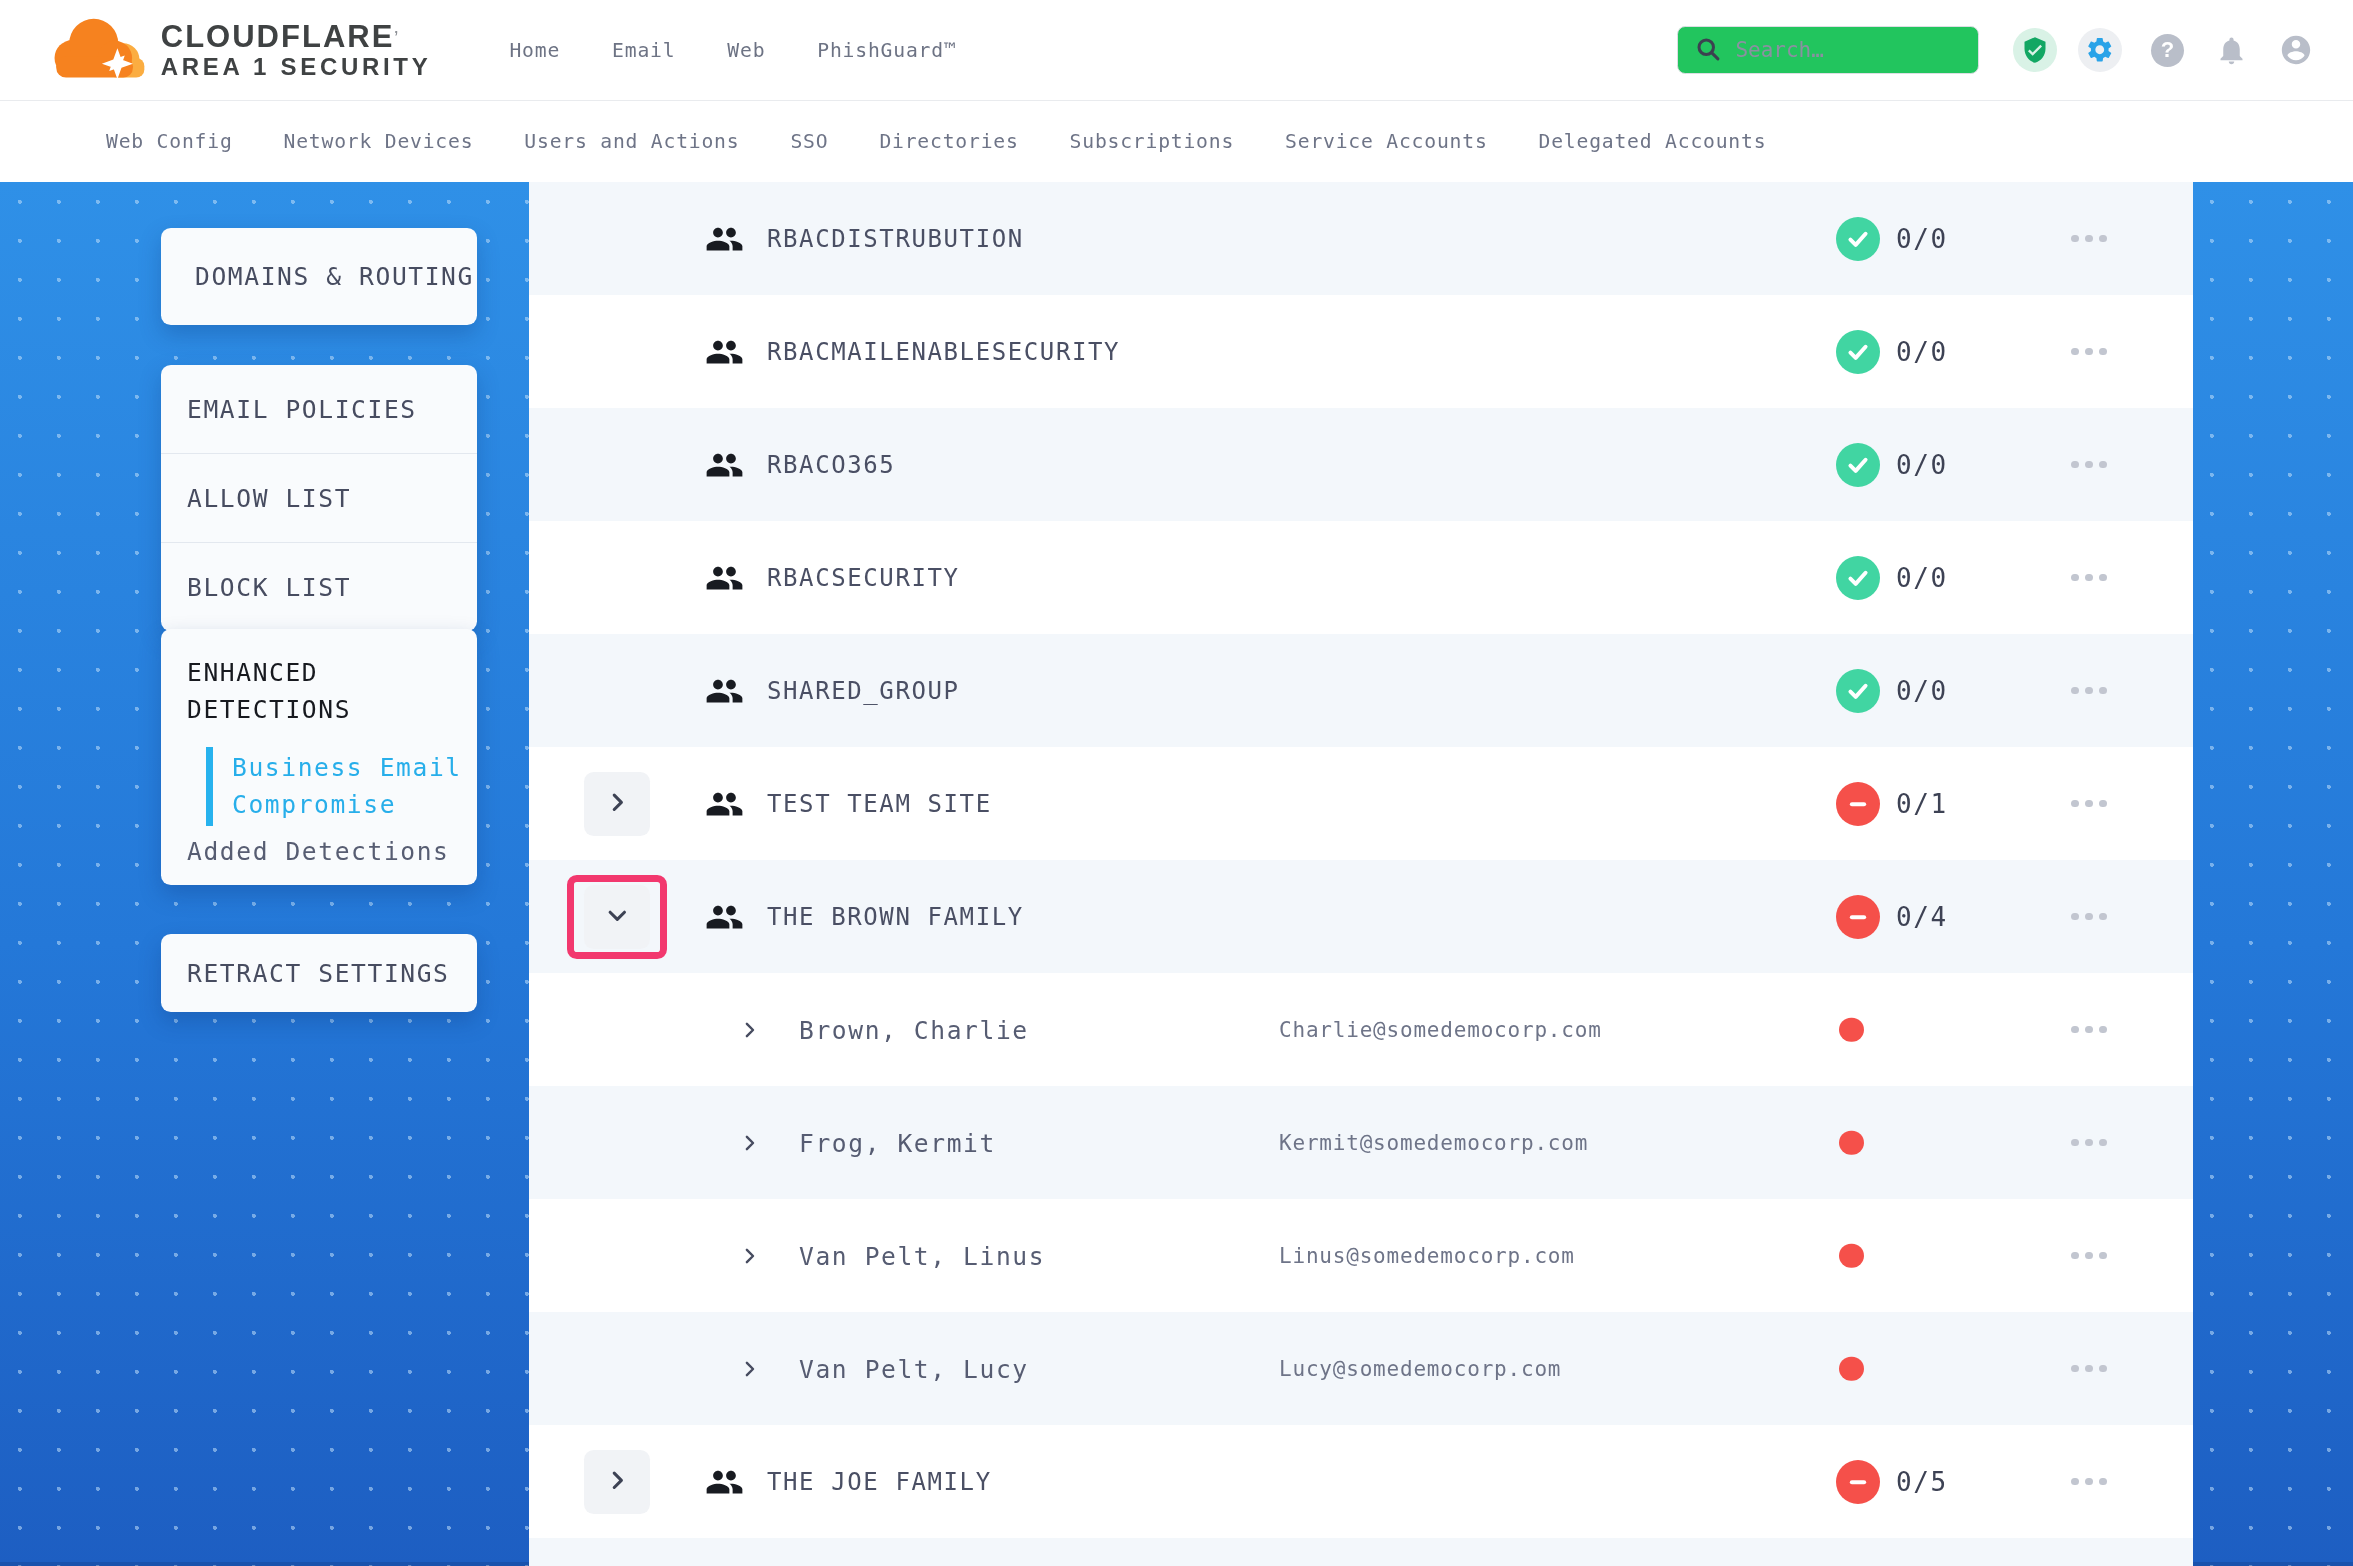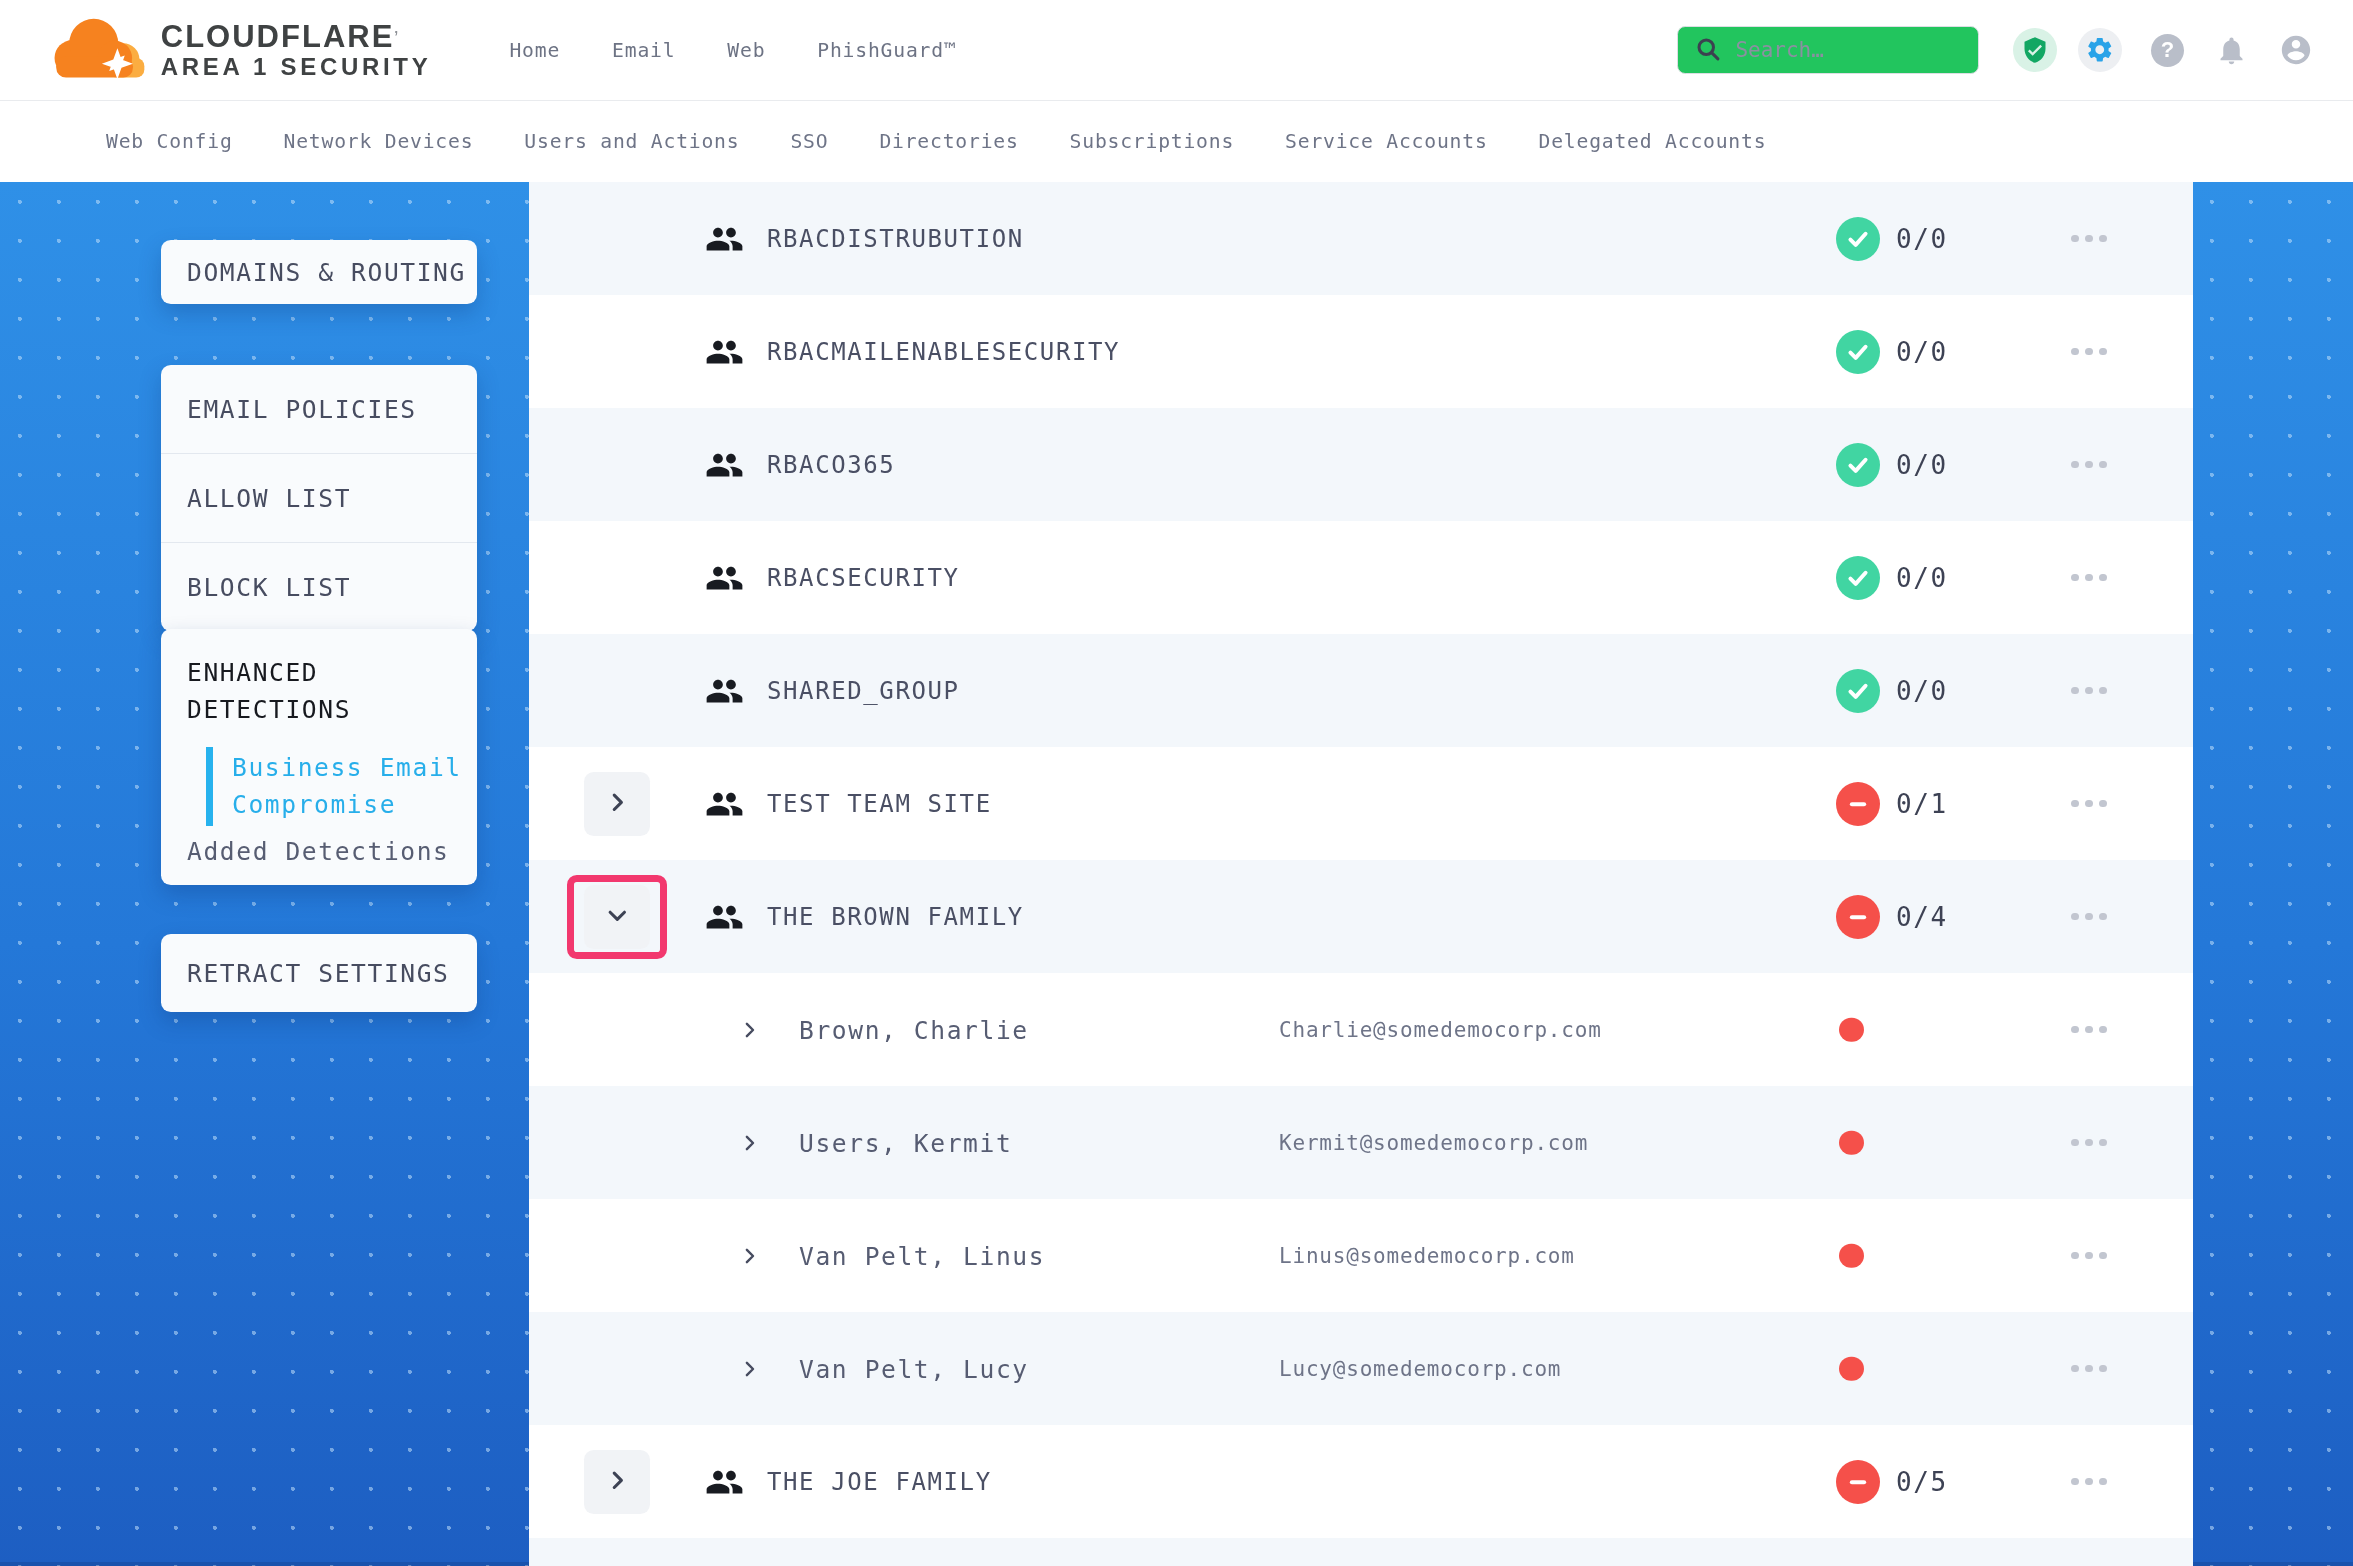--- a/index.html
+++ b/index.html
@@ -47,21 +47,21 @@
       linear-gradient(180deg,#2f90e7 0%, #2478d8 55%, #1d5ec2 100%);
     background-size:39px 39px,100% 100%;
     box-shadow:inset 0 -4.9px 0 rgba(10,30,80,.18);
   }
   .leftpanel{position:absolute;top:182px;left:0;width:529px;height:1385px;}
   .rightpanel{position:absolute;top:182px;left:2192px;width:161px;height:1385px;}
   
   .card{position:absolute;left:161px;width:316px;background:#f9fbfd;border-radius:9.8px;
     box-shadow:0 9.8px 21px rgba(12,48,110,.25);box-sizing:border-box;color:#474c60;}
   .card-label{font-size:24.6px;letter-spacing:1.6px;color:#474c60;}
-  .card-domains{top:46px;height:64px;display:flex;align-items:center;padding-left:26px;margin-top:12px;}
+  .card-domains{top:46px;height:97px;display:flex;align-items:center;padding-left:34px;}
   .card-policies{top:183px;}
   .policy-item{height:88px;display:flex;align-items:center;padding-left:26px;cursor:pointer;}
   .policy-item + .policy-item{border-top:1.6px solid #e3e8ef;}
   .card-detections{top:447px;height:256px;padding:24.6px 26px 0;}
   .det-heading{font-size:24.6px;line-height:37px;letter-spacing:1.6px;color:#17191f;width:246px;}
   .det-active{position:relative;margin-top:21px;font-size:24.6px;line-height:37px;letter-spacing:1.6px;
     color:#27aeea;width:246px;cursor:pointer;margin-left:45px;}
   .det-active .bar{position:absolute;left:-26px;top:-1.6px;width:6.6px;height:79px;background:#27b2ee;}
   .det-muted{margin-top:14.8px;font-size:24.6px;letter-spacing:1.6px;color:#575d72;cursor:pointer;}
   .card-retract{top:752px;height:78px;display:flex;align-items:center;padding-left:26px;cursor:pointer;}
@@ -358,21 +358,21 @@
       <div class="ellipsis">
         <span class="edot"></span>
         <span class="edot"></span>
         <span class="edot"></span>
       </div>
     </div>
     <div class="row light">
       <span class="member-chevron"><svg viewBox="0 0 24 24" width="21" height="21" fill="none" stroke="#474c60" stroke-width="2.8" stroke-linecap="round" stroke-linejoin="round">
           <polyline points="9 5 16 12 9 19"></polyline>
         </svg></span>
-      <span class="member-name">Users, Kermit</span>
+      <span class="member-name">Frog, Kermit</span>
       <span class="member-email">Kermit@somedemocorp.com</span>
       <span class="dot"></span>
       <div class="ellipsis">
         <span class="edot"></span>
         <span class="edot"></span>
         <span class="edot"></span>
       </div>
     </div>
     <div class="row white">
       <span class="member-chevron"><svg viewBox="0 0 24 24" width="21" height="21" fill="none" stroke="#474c60" stroke-width="2.8" stroke-linecap="round" stroke-linejoin="round">

